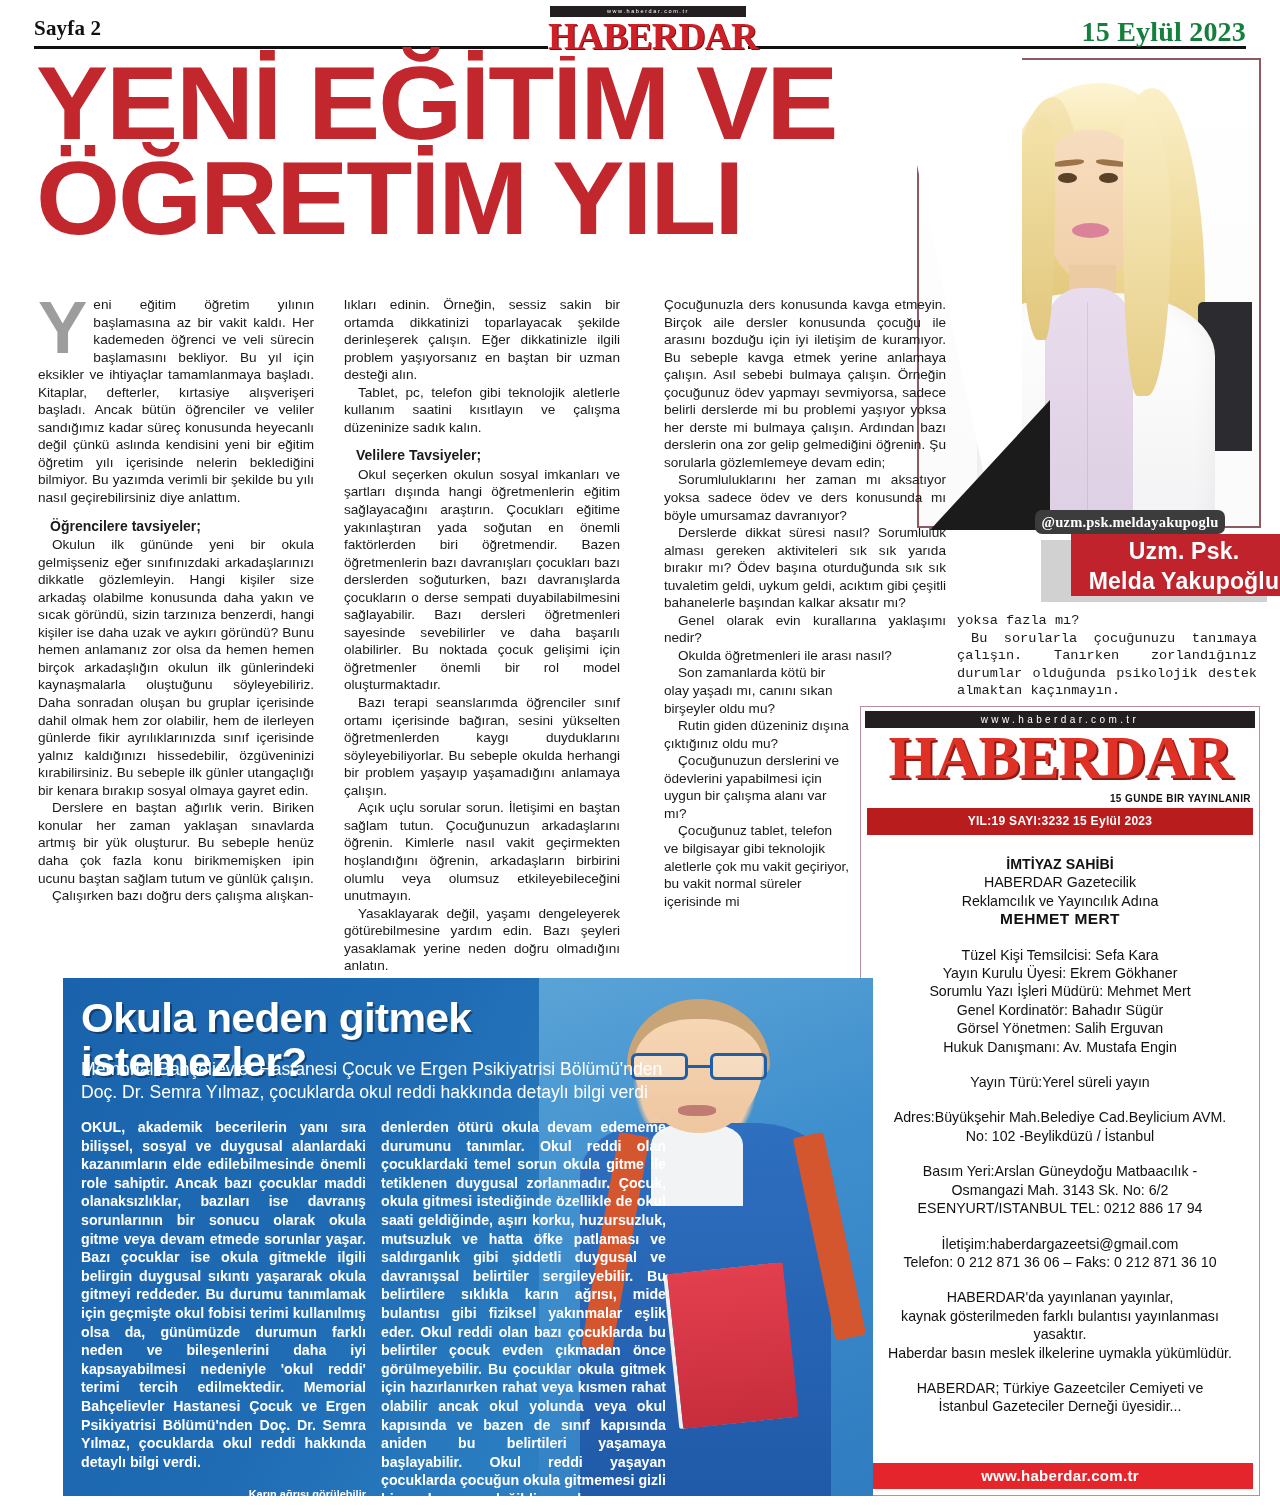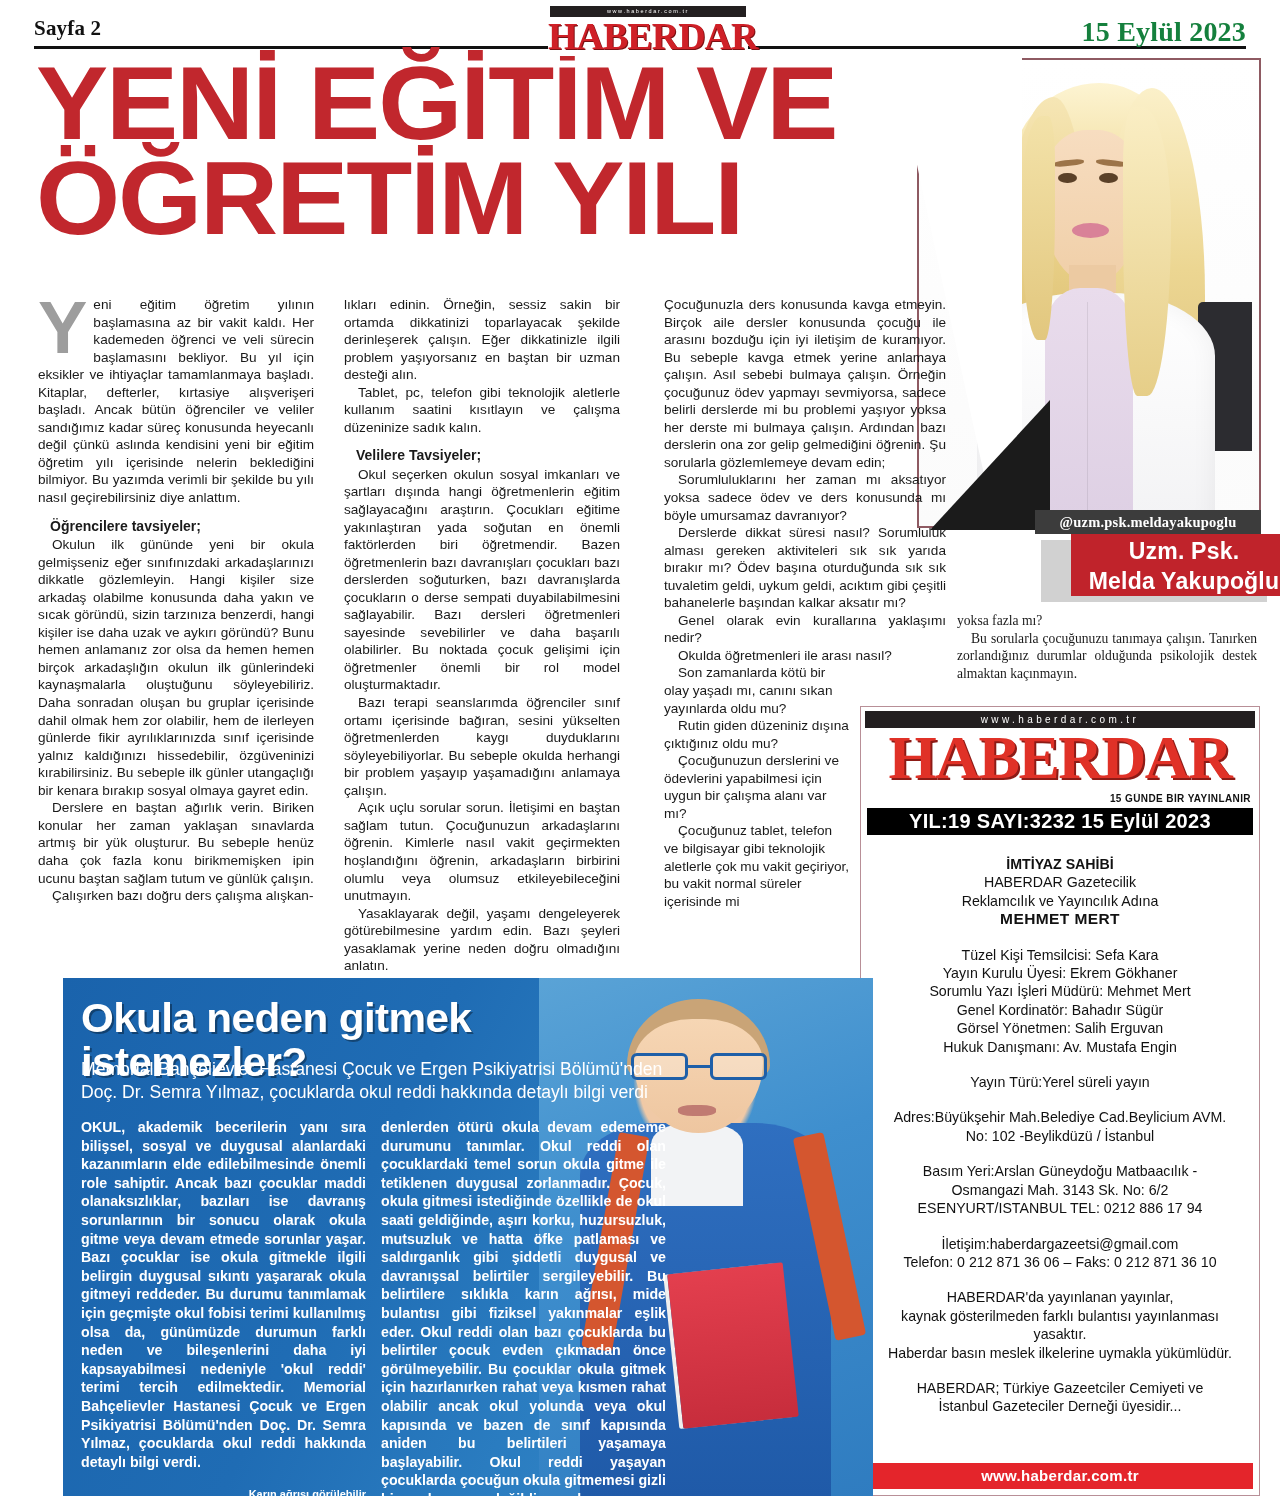--- a/index.html
+++ b/index.html
@@ -148,24 +148,24 @@
   }
   .black-wedge{
     position:absolute; left:930px; top:400px; width:120px; height:130px;
     background:#1b1b1b;
     clip-path:polygon(100% 0, 100% 100%, 0 100%);
     z-index:4;
   }
 
   
   .cap-handle{
-    position:absolute; left:1035px; top:510px; width:226px; height:24px;
+    position:absolute; left:1035px; top:510px; width:190px; height:24px;
     background:#3c3c3c; z-index:6;
     color:#fff; font-family:"Liberation Serif", serif; font-weight:bold;
-    font-size:14.5px; line-height:24px; text-align:center; letter-spacing:.2px;
+    font-size:14.5px; line-height:24px; text-align:center; letter-spacing:.2px;border-radius:7px;
   }
   .cap-name{
     position:absolute; left:1035px; top:534px; width:226px; height:62px;
     background:#c0232b; z-index:6;
     color:#fff; text-align:center;
     font-family:"Liberation Sans", sans-serif; font-weight:bold;
     font-size:23px; line-height:30px; padding-top:2px;
     letter-spacing:.2px;
     margin-left:36px;
   }
@@ -197,21 +197,21 @@
   .dropcap{
     float:left; font-family:"Liberation Sans", sans-serif; font-weight:bold;
     font-size:74px; line-height:56px; color:#9d9d9d;
     margin:4px 6px 0 0;
   }
   
   #col3 .narrow{ width:186px; text-align:left; }
 
   .tailtext{
     position:absolute; left:957px; top:612px; width:300px;
-    font-family:Liberation Serif, serif;
+    font-family:Liberation Mono, monospace;
     font-size:13.6px; line-height:17.55px; text-align:justify; color:#1a1a1a;
     z-index:7;
   }
   .tailtext p{ margin:0; text-indent:14px; }
   .tailtext p.nohang{ text-indent:0; }
 
   
   .masthead{
     position:absolute; left:860px; top:706px; width:400px; height:790px;
     border:1px solid #b88f97;
@@ -232,24 +232,24 @@
     font-size:62px; line-height:58px; color:#e03127;
     letter-spacing:-1.5px;
     text-shadow:2px 2px 0 #8d1b16;
   }
   .mh-sub{
     text-align:right; margin:0 8px 0 0;
     font-size:10px; font-weight:bold; letter-spacing:.4px; color:#111;
     font-family:"Liberation Sans", sans-serif;
   }
   .mh-issue{
-    margin:4px 6px 0 6px; background:#000000; color:#fff;
+    margin:4px 6px 0 6px; background:#b91c1c; color:#fff;
     height:27px; line-height:27px; text-align:center;
     font-family:"Liberation Sans", sans-serif; font-weight:bold;
-    font-size:20px; letter-spacing:.3px;
+    font-size:12px; letter-spacing:.3px;
   }
   .mh-body{
     padding:20px 14px 0 14px; text-align:center;
     font-family:"Liberation Sans", sans-serif;
     font-size:14.2px; line-height:18.4px; color:#111;
   }
   .mh-body .blk{ margin-bottom:17px; }
   .mh-body .caps{ font-weight:bold; }
   .mh-body .big{ font-size:15.5px; font-weight:bold; letter-spacing:.4px; }
   .mh-footer{
@@ -418,21 +418,21 @@
   <p>Açık uçlu sorular sorun. İletişimi en baştan sağlam tutun. Çocuğunuzun arkadaşlarını öğrenin. Kimlerle nasıl vakit geçirmekten hoşlandığını öğrenin, arkadaşların birbirini olumlu veya olumsuz etkileyebileceğini unutmayın.</p>
   <p>Yasaklayarak değil, yaşamı dengeleyerek götürebilmesine yardım edin. Bazı şeyleri yasaklamak yerine neden doğru olmadığını anlatın.</p>
 </div>
 
 <div class="col" id="col3">
   <p class="nohang">Çocuğunuzla ders konusunda kavga etmeyin. Birçok aile dersler konusunda çocuğu ile arasını bozduğu için iyi iletişim de kuramıyor. Bu sebeple kavga etmek yerine anlamaya çalışın. Asıl sebebi bulmaya çalışın. Örneğin çocuğunuz ödev yapmayı sevmiyorsa, sadece belirli derslerde mi bu problemi yaşıyor yoksa her derste mi bulmaya çalışın. Ardından bazı derslerin ona zor gelip gelmediğini öğrenin. Şu sorularla gözlemlemeye devam edin;</p>
   <p>Sorumluluklarını her zaman mı aksatıyor yoksa sadece ödev ve ders konusunda mı böyle umursamaz davranıyor?</p>
   <p>Derslerde dikkat süresi nasıl? Sorumluluk alması gereken aktiviteleri sık sık yarıda bırakır mı? Ödev başına oturduğunda sık sık tuvaletim geldi, uykum geldi, acıktım gibi çeşitli bahanelerle başından kalkar aksatır mı?</p>
   <p>Genel olarak evin kurallarına yaklaşımı nedir?</p>
   <p>Okulda öğretmenleri ile arası nasıl?</p>
-  <p class="narrow">Son zamanlarda kötü bir olay yaşadı mı, canını sıkan yayınlarda oldu mu?</p>
+  <p class="narrow">Son zamanlarda kötü bir olay yaşadı mı, canını sıkan birşeyler oldu mu?</p>
   <p class="narrow">Rutin giden düzeniniz dışına çıktığınız oldu mu?</p>
   <p class="narrow">Çocuğunuzun derslerini ve ödevlerini yapabilmesi için uygun bir çalışma alanı var mı?</p>
   <p class="narrow">Çocuğunuz tablet, telefon ve bilgisayar gibi teknolojik aletlerle çok mu vakit geçiriyor, bu vakit normal süreler içerisinde mi</p>
 </div>
 
 <div class="tailtext">
   <p class="nohang">yoksa fazla mı?</p>
   <p>Bu sorularla çocuğunuzu tanımaya çalışın. Tanırken zorlandığınız durumlar olduğunda psikolojik destek almaktan kaçınmayın.</p>
 </div>
 

